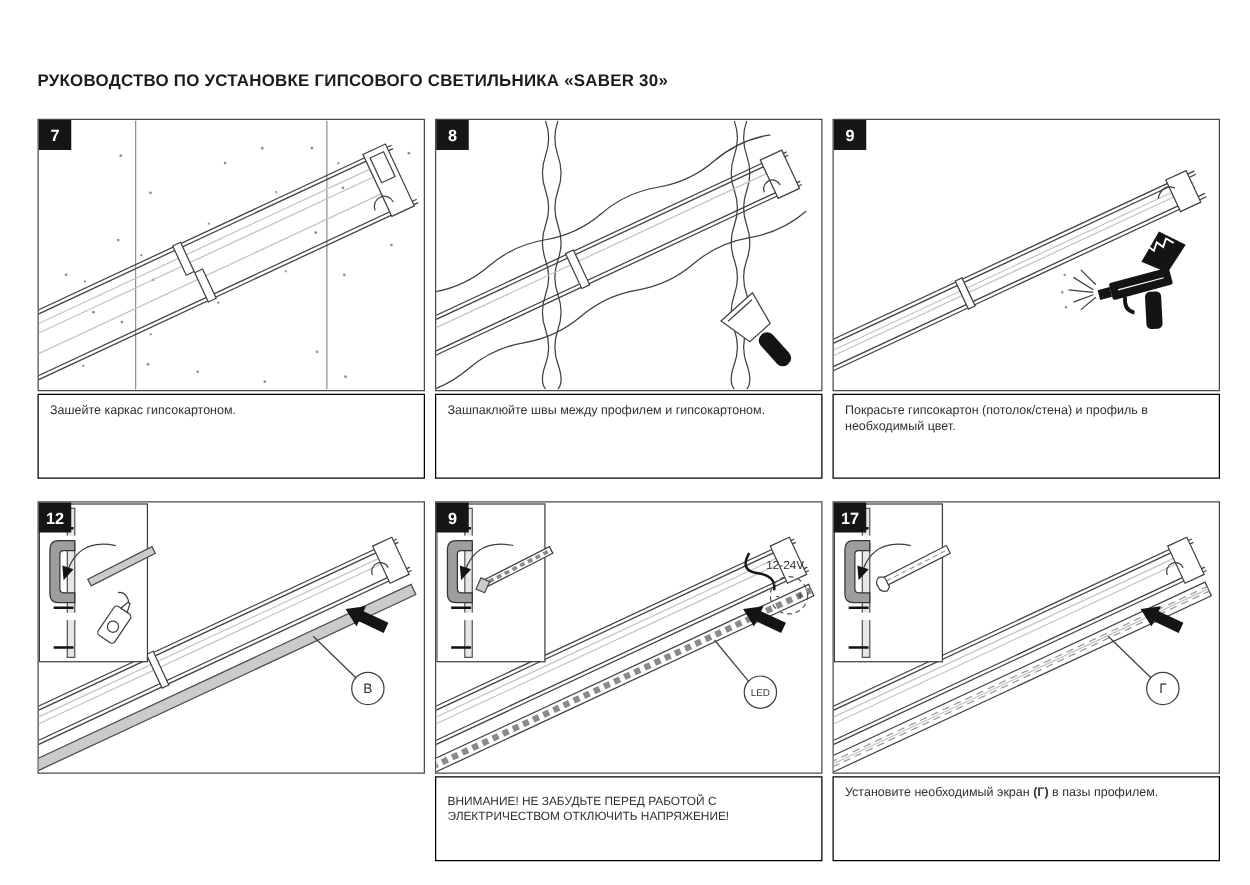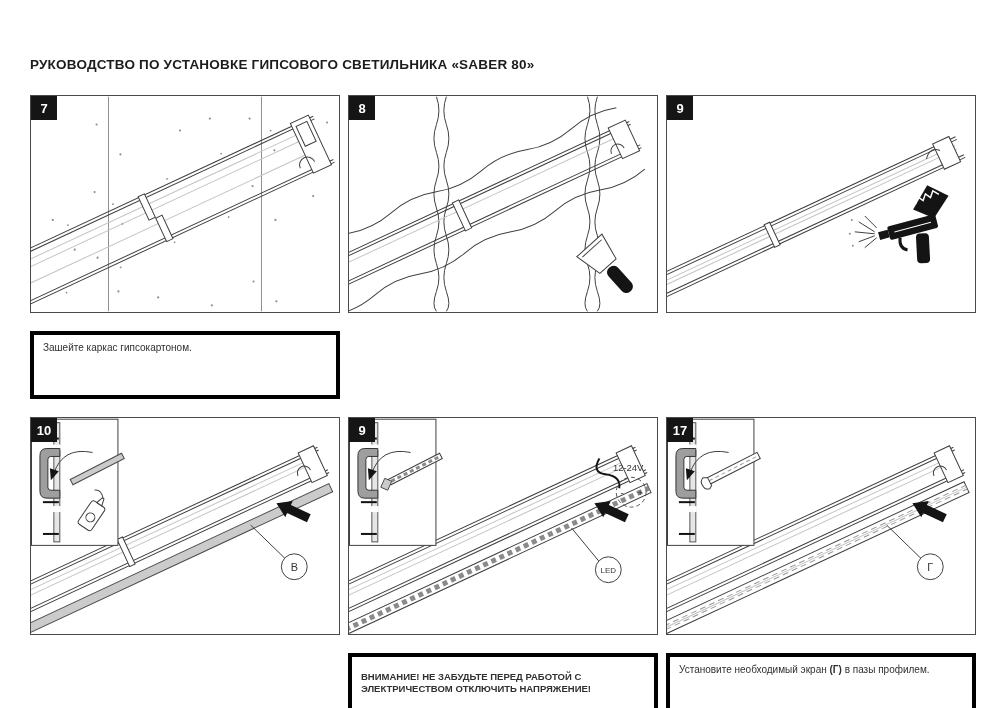--- a/index.html
+++ b/index.html
@@ -7,40 +7,40 @@
        font-family:"Liberation Sans",sans-serif;color:#1c1c1c}
   .page-title{position:absolute;left:30px;top:57px;font-size:13.5px;font-weight:bold;
        letter-spacing:.2px;color:#1c1c1c;white-space:nowrap}
   .grid{position:absolute;left:30px;top:95px;width:946px;display:grid;
        grid-template-columns:310px 310px 310px;column-gap:8px;row-gap:18px}
   .panel{display:flex;flex-direction:column}
   .figure{position:relative;height:216px;border:1px solid #4a4a4a;background:#fff}
   .figure svg{position:absolute;left:0;top:0;width:100%;height:100%}
   .badge{position:absolute;top:0;left:0;width:26px;height:24px;background:#151515;color:#fff;
        font-weight:bold;font-size:13px;display:flex;align-items:center;justify-content:center;z-index:2}
-  .caption{border:4px solid #000000;margin-top:18px;min-height:68px;box-sizing:border-box;
+  .caption{border:1px solid #000000;margin-top:2px;min-height:68px;box-sizing:border-box;
        padding:7px 9px;font-size:10px;line-height:12.5px;color:#303030;background:#fff}
   .caption.small{font-size:9.5px;line-height:11.5px}
   .cap-bold{font-weight:bold}
-  .warn{font-weight:bold;margin-top:7px}
+  .warn{font-weight:normal;margin-top:7px}
   
   .s1{stroke:#3f3f3f;stroke-width:1;fill:none}
   .s2{stroke:#c4c4c4;stroke-width:1;fill:none}
   .sg{stroke:#8f8f8f;stroke-width:1;fill:none}
   .fw{fill:#ffffff;stroke:#3f3f3f;stroke-width:1}
   .fg{fill:#cbcbcb;stroke:#4a4a4a;stroke-width:1}
   .fp{fill:#9e9e9e;stroke:#333;stroke-width:1}
   .blk{fill:#141414;stroke:none}
   .dot{fill:#8f8f8f}
   .lbl{font-family:"Liberation Sans",sans-serif;fill:#333;text-anchor:middle}
 </style>
 </head>
 <body>
 
-<div class="page-title">РУКОВОДСТВО ПО УСТАНОВКЕ ГИПСОВОГО СВЕТИЛЬНИКА «SABER 80»</div>
+<div class="page-title">РУКОВОДСТВО ПО УСТАНОВКЕ ГИПСОВОГО СВЕТИЛЬНИКА «SABER 30»</div>
 
 <div class="grid">
 
   <div class="panel">
     <div class="figure">
       <div class="badge">7</div>
       <svg viewBox="0 0 310 216">
         <line class="sg" x1="78" y1="0" x2="78" y2="216"></line>
         <line class="sg" x1="232" y1="0" x2="232" y2="216"></line>
         <g>
@@ -116,20 +116,21 @@
           <rect class="fw" x="314" y="159" width="19" height="34"></rect>
           <path class="s1" d="M306 184 a7 7 0 0 1 14 0"></path>
         </g>
         <g transform="translate(262,172) rotate(-42)">
           <polygon class="fw" points="-17,-30 17,-30 11,-2 -11,-2"></polygon>
           <line class="s1" x1="-13" y1="-26" x2="13" y2="-26"></line>
           <rect class="blk" x="-6.5" y="0" width="13" height="32" rx="6"></rect>
         </g>
       </svg>
     </div>
+    <div class="caption">Зашпаклюйте швы между профилем и гипсокартоном.</div>
   </div>
 
   <div class="panel">
     <div class="figure">
       <div class="badge">9</div>
       <svg viewBox="0 0 310 216">
         <g transform="rotate(-25 0 222)">
           <line class="s1" x1="-30" y1="180" x2="340" y2="180"></line>
           <line class="s1" x1="-30" y1="183" x2="340" y2="183"></line>
           <line class="s2" x1="-30" y1="188" x2="336" y2="188"></line>
@@ -156,25 +157,26 @@
           <line class="s1" x1="-4" y1="0" x2="-24" y2="-2"></line>
           <line class="s1" x1="-4" y1="2" x2="-20" y2="8"></line>
           <line class="s1" x1="-2" y1="-6" x2="-14" y2="-18"></line>
           <line class="s1" x1="-2" y1="4" x2="-14" y2="14"></line>
           <circle class="dot" cx="-27" cy="-14" r="1"></circle>
             <circle class="dot" cx="-29" cy="0" r="1"></circle>
             <circle class="dot" cx="-26" cy="12" r="1"></circle>
         </g>
       </svg>
     </div>
-  </div>
-
-  <div class="panel">
-    <div class="figure">
-      <div class="badge">10</div>
+    <div class="caption">Покрасьте гипсокартон (потолок/стена) и профиль в необходимый цвет.</div>
+  </div>
+
+  <div class="panel">
+    <div class="figure">
+      <div class="badge">12</div>
       <svg viewBox="0 0 310 216">
         <g transform="rotate(-25 0 215)">
           <line class="s1" x1="-30" y1="168" x2="340" y2="168"></line>
           <line class="s1" x1="-30" y1="171" x2="340" y2="171"></line>
           <line class="s2" x1="-30" y1="176" x2="336" y2="176"></line>
           <line class="s2" x1="-30" y1="181" x2="336" y2="181"></line>
           <line class="s1" x1="-30" y1="193" x2="340" y2="193"></line>
           <line class="s1" x1="-30" y1="196" x2="340" y2="196"></line>
           <rect class="fw" x="118" y="167" width="6" height="30"></rect>
           <rect class="fw" x="320" y="165" width="17" height="33"></rect>

